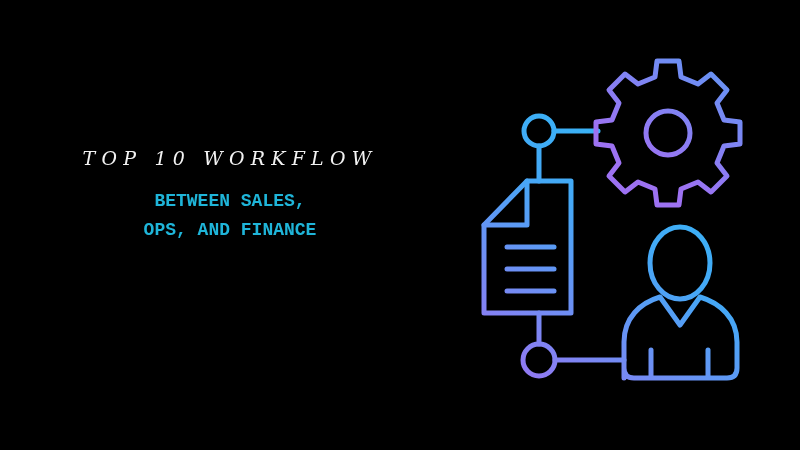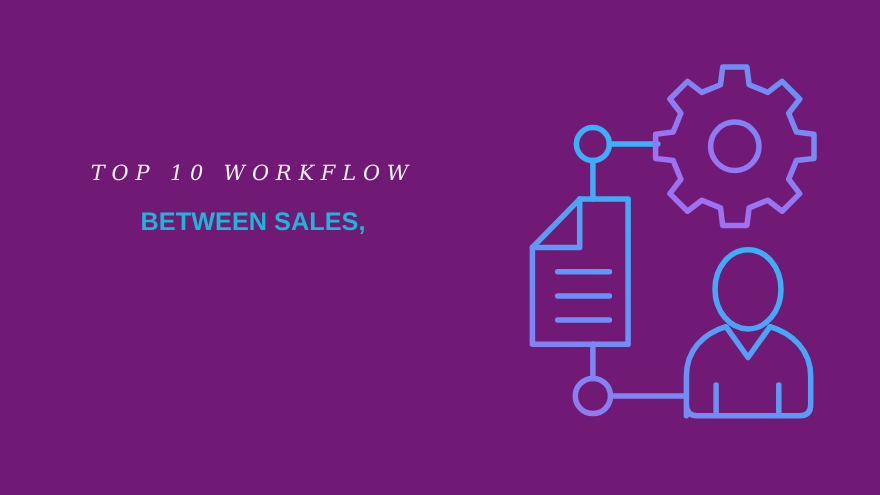--- a/index.html
+++ b/index.html
@@ -7,45 +7,45 @@
       padding: 0;
       width: 800px;
       height: 450px;
       overflow: hidden;
       background: #030849;
     }
     .canvas {
       position: relative;
       width: 800px;
       height: 450px;
-      background: #701a75;
+      background: #000000;
     }
     .text-block {
       position: absolute;
       left: 20px;
       top: 143px;
       width: 420px;
       text-align: center;
     }
     .title {
       font-family: "DejaVu Serif", "Liberation Serif", serif;
       font-style: italic;
       font-weight: normal;
       color: #F2F2F2;
       font-size: 19px;
       letter-spacing: 6.2px;
       line-height: 30px;
       margin: 0;
       text-transform: uppercase;
     }
     .subtitle {
-      font-family: Liberation Sans, sans-serif;
+      font-family: Liberation Mono, monospace;
       font-weight: bold;
       color: #1FB5D9;
-      font-size: 23px;
+      font-size: 18px;
       line-height: 29px;
       margin: 14px 0 0 0;
       text-transform: uppercase;
     }
     .illustration {
       position: absolute;
       left: 0;
       top: 0;
       width: 800px;
       height: 450px;
@@ -55,20 +55,21 @@
 <body>
 
 <div class="canvas">
 
   <div class="text-block">
     <div class="title">
       <div>TOP 10 WORKFLOW</div>
     </div>
     <div class="subtitle">
       <div>BETWEEN SALES,</div>
+      <div>OPS, AND FINANCE</div>
     </div>
   </div>
 
   <svg class="illustration" viewBox="0 0 800 450" xmlns="http://www.w3.org/2000/svg">
     <defs>
       <linearGradient id="grad" gradientUnits="userSpaceOnUse" x1="720" y1="70" x2="500" y2="390">
         <stop offset="0" stop-color="#27C2F7"></stop>
         <stop offset="0.5" stop-color="#45A8F6"></stop>
         <stop offset="1" stop-color="#9D72F2"></stop>
       </linearGradient>

